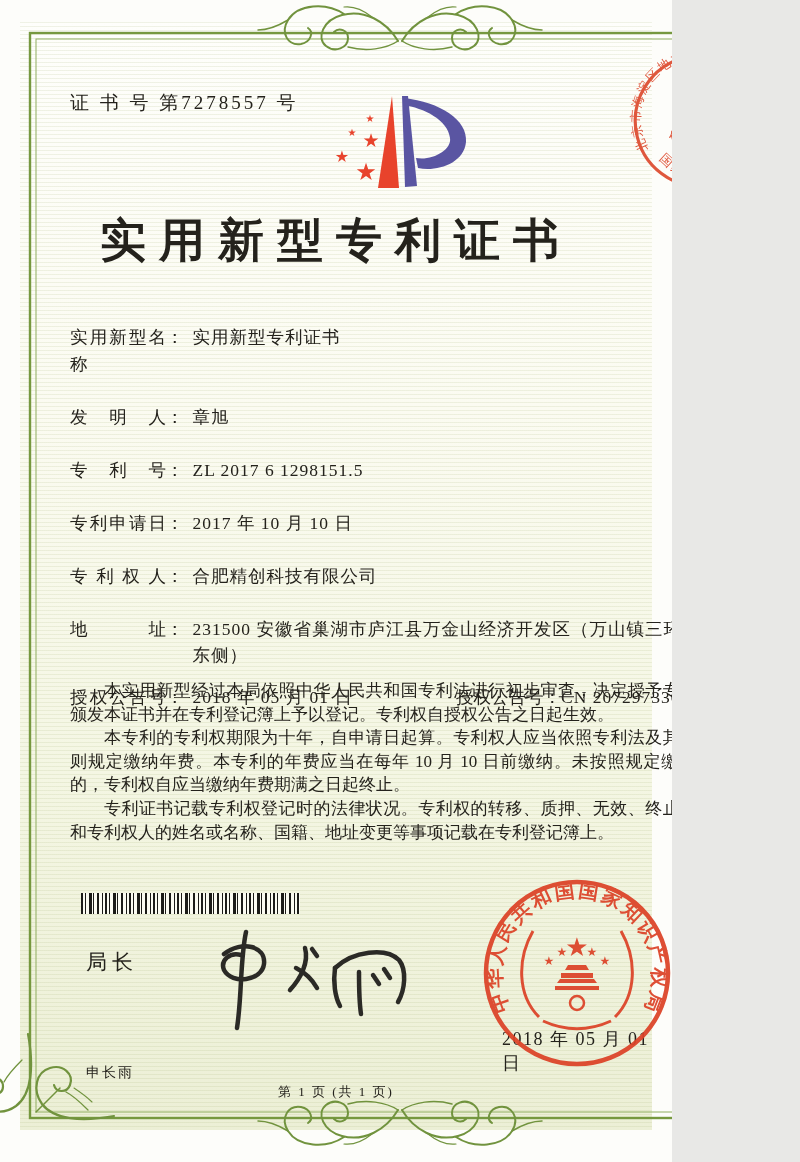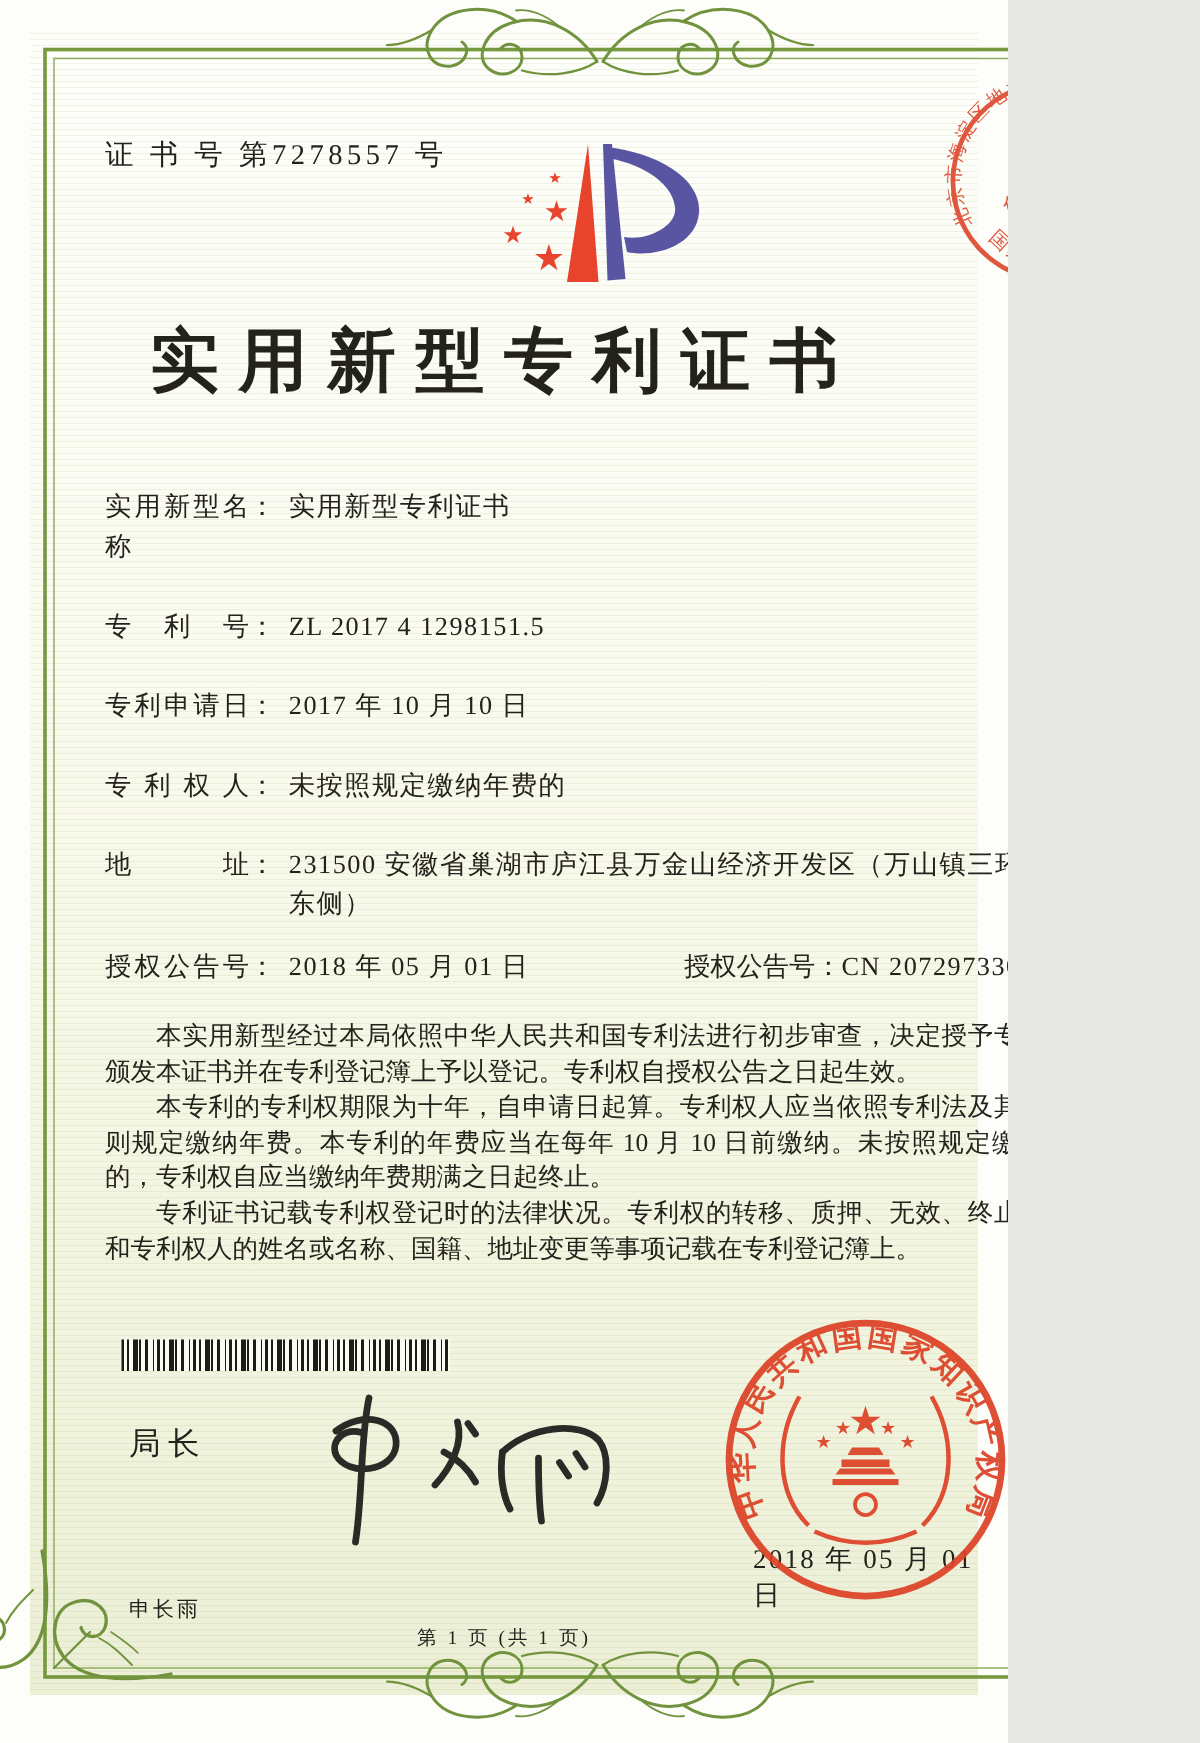--- a/index.html
+++ b/index.html
@@ -107,27 +107,30 @@
     </g>
   </svg>
 
   <div class="title">实用新型专利证书</div>
 
   <div class="fields">
     <div class="frow">
       <span class="flabel">实用新型名称</span><span class="fcolon">：</span><span class="fvalue">实用新型专利证书</span>
     </div>
     <div class="frow">
-      <span class="flabel">专利号</span><span class="fcolon">：</span><span class="fvalue">ZL 2017 4 1298151.5</span>
+      <span class="flabel">发明人</span><span class="fcolon">：</span><span class="fvalue">章旭</span>
+    </div>
+    <div class="frow">
+      <span class="flabel">专利号</span><span class="fcolon">：</span><span class="fvalue">ZL 2017 6 1298151.5</span>
     </div>
     <div class="frow">
       <span class="flabel">专利申请日</span><span class="fcolon">：</span><span class="fvalue">2017 年 10 月 10 日</span>
     </div>
     <div class="frow">
-      <span class="flabel">专利权人</span><span class="fcolon">：</span><span class="fvalue">未按照规定缴纳年费的</span>
+      <span class="flabel">专利权人</span><span class="fcolon">：</span><span class="fvalue">合肥精创科技有限公司</span>
     </div>
     <div class="frow frow-address">
       <span class="flabel">地址</span><span class="fcolon">：</span><span class="fvalue">231500 安徽省巢湖市庐江县万金山经济开发区（万山镇三环路东侧）</span>
     </div>
     <div class="frow">
       <span class="flabel">授权公告号</span><span class="fcolon">：</span><span class="fvalue">2018 年 05 月 01 日</span>
       <span class="grant-right">
         <span>授权公告号</span><span>：</span><span class="fvalue">CN 207297330 U</span>
       </span>
     </div>

